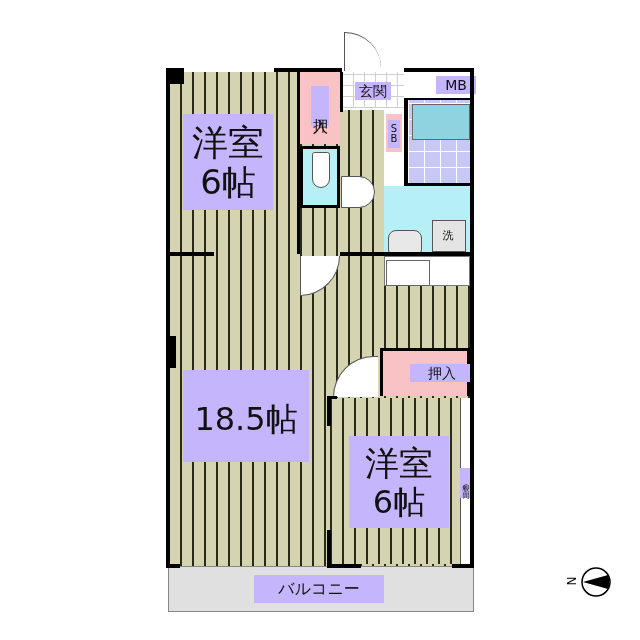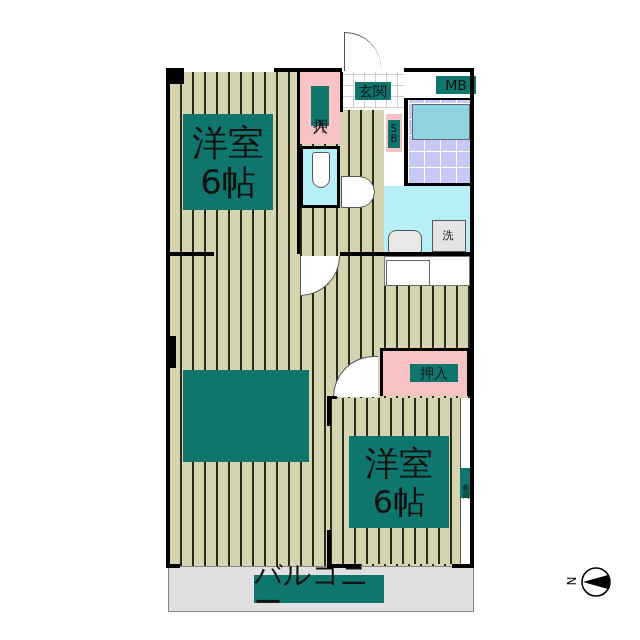--- a/index.html
+++ b/index.html
@@ -3,21 +3,21 @@
 <meta charset="utf-8">
 <style>
   html, body { margin:0; padding:0; background:#ffffff; }
   body { width:640px; height:640px; position:relative; overflow:hidden; font-family:"DejaVu Sans", sans-serif; }
   .abs { position:absolute; }
   .floor {
     background-color:#d6d3b0;
     background-image: repeating-linear-gradient(90deg, #2a2a1a 0px, #2a2a1a 1.6px, transparent 1.6px, transparent 12px);
   }
   .wall { background:#000; position:absolute; }
-  .label-box { background:#0f766e; position:absolute; display:flex; flex-direction:column; align-items:center; justify-content:center; color:#111; line-height:1; }
+  .label-box { background:#c4b5fd; position:absolute; display:flex; flex-direction:column; align-items:center; justify-content:center; color:#111; line-height:1; }
   .big { font-size:40px; }
   .pink { background:#f9c3c6; }
   .cyan { background:#b6f0f6; }
   .tile {
     background-color:#c8c8f6;
     background-image:
       repeating-linear-gradient(0deg, #fff 0px, #fff 1px, transparent 1px, transparent 16px),
       repeating-linear-gradient(90deg, #fff 0px, #fff 1px, transparent 1px, transparent 16px);
   }
   .entry-tile {
@@ -31,21 +31,21 @@
 </head>
 <body>
 
 <div>
 
   <div class="abs floor" style="left:168px;top:72px;width:132px;height:182px;"></div>
   <div class="abs floor" style="left:300px;top:110px;width:84px;height:144px;"></div>
   <div class="abs floor" style="left:168px;top:254px;width:302px;height:312px;"></div>
 
   <div class="abs" style="left:168px;top:566px;width:304px;height:44px;background:#e0e0e0;border:1px solid #888;"></div>
-  <div class="label-box" style="left:254px;top:575px;width:130px;height:28px;font-size:28px;">
+  <div class="label-box" style="left:254px;top:575px;width:130px;height:28px;font-size:16px;">
       <span>バルコニー</span>
     </div>
 
   <div class="label-box" style="left:183px;top:114px;width:90px;height:96px;">
     <span class="big" style="font-size:36px;">洋室</span>
     <span class="big" style="font-size:34px;margin-top:4px;">6帖</span>
   </div>
 
   <div class="abs pink" style="left:300px;top:72px;width:40px;height:72px;"></div>
   <div class="label-box vert" style="left:311px;top:86px;width:18px;height:40px;font-size:15px;">
@@ -82,24 +82,25 @@
   <div class="label-box" style="left:438px;top:228px;width:20px;height:14px;font-size:11px;background:transparent;">
       <span>洗</span>
     </div>
 
   <div class="abs" style="left:384px;top:256px;width:86px;height:30px;background:#fff;border:1px solid #777;box-sizing:border-box;"></div>
   <div class="abs" style="left:386px;top:260px;width:42px;height:24px;background:#fff;border:1px solid #666;"></div>
 
   <div class="abs" style="left:300px;top:256px;width:40px;height:40px;background:#fff;border-left:1px solid #555;border-bottom-right-radius:40px;border-bottom:1px solid #555;border-right:1px solid #555;box-sizing:border-box;"></div>
 
   <div class="label-box" style="left:183px;top:370px;width:126px;height:92px;">
+    <span style="font-size:32px;margin-top:6px;">18.5帖</span>
   </div>
 
   <div class="abs pink" style="left:380px;top:348px;width:90px;height:48px;border:3px solid #000;border-bottom:none;box-sizing:border-box;"></div>
-  <div class="label-box" style="left:410px;top:364px;width:48px;height:18px;font-size:14px;">
+  <div class="label-box" style="left:410px;top:364px;width:64px;height:18px;font-size:14px;">
       <span>押入</span>
     </div>
 
   <div class="abs" style="left:333px;top:356px;width:44px;height:40px;background:#fff;border-top-left-radius:44px;border-left:1px solid #555;border-top:1px solid #555;"></div>
 
   <div class="abs floor" style="left:330px;top:398px;width:130px;height:166px;"></div>
   <div class="label-box" style="left:349px;top:436px;width:100px;height:92px;">
     <span style="font-size:34px;">洋室</span>
     <span style="font-size:32px;margin-top:6px;">6帖</span>
   </div>

